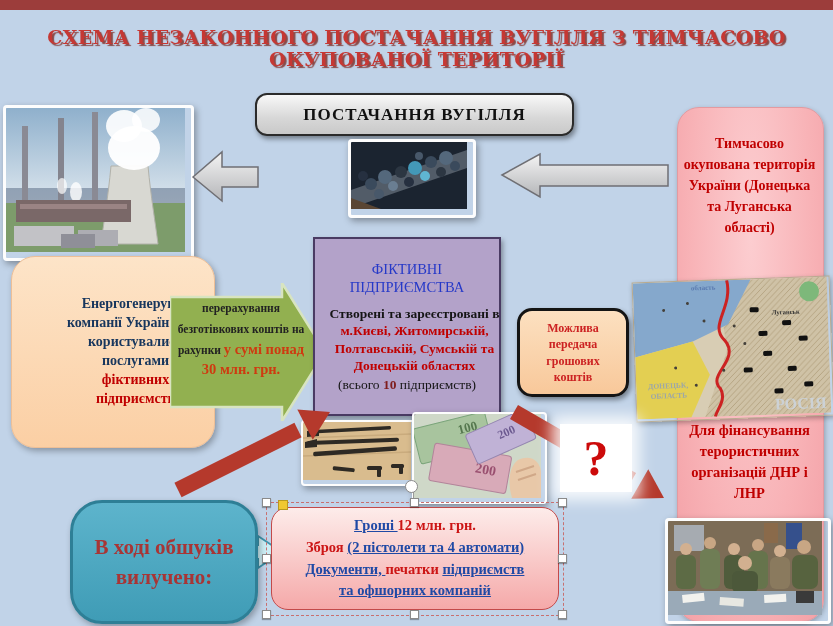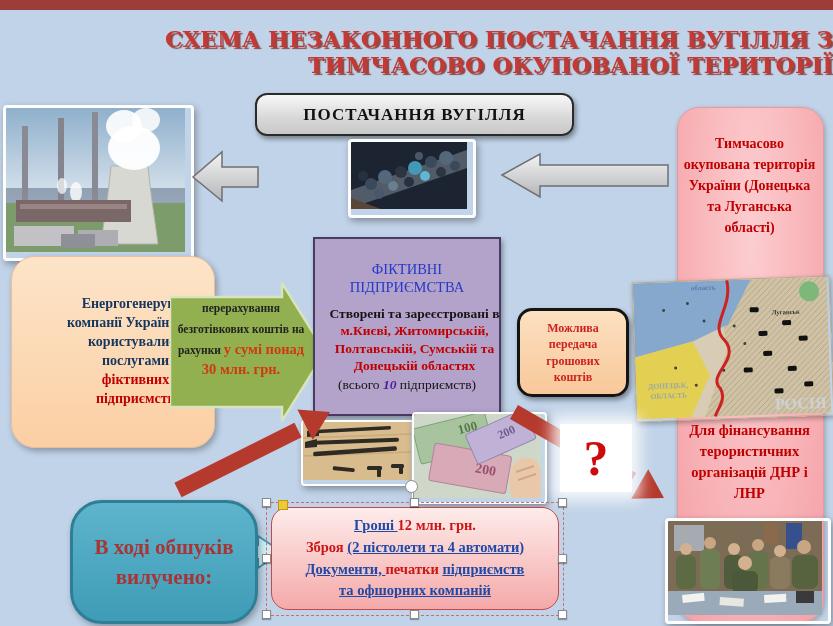--- a/index.html
+++ b/index.html
@@ -1,21 +1,21 @@
 <!DOCTYPE html>
 <html><head>
 <meta charset="utf-8">
 <style>
   html,body{margin:0;padding:0;background:#8a8a8a;}
   #slide{position:relative;width:833px;height:626px;overflow:hidden;
     background:#c1d3e8;font-family:"Liberation Serif",serif;}
   .abs{position:absolute;}
   .topbar{left:0;top:0;width:833px;height:10px;background:#9c3d3b;z-index:1;}
-  .title{left:0;top:26px;width:833px;text-align:right;z-index:2;
-    font-family:"DejaVu Serif",serif;font-weight:bold;font-size:22px;
+  .title{left:0;top:26px;width:833px;text-align:center;z-index:2;
+    font-family:"DejaVu Serif",serif;font-weight:bold;font-size:19px;
     color:#c53834;text-shadow:2px 2px 1px #8a4a48;letter-spacing:.3px;}
   
   .supply{left:255px;top:93px;width:315px;height:39px;z-index:3;border:2px solid #2b2b2b;
     border-radius:12px;background:linear-gradient(#f8f8f8,#d7d7d7 60%,#c9c9c9);
     box-shadow:2px 3px 5px rgba(0,0,0,.4);display:flex;align-items:center;justify-content:center;
     font-weight:bold;font-size:17px;letter-spacing:1px;color:#111;}
   
   .pinkpanel{left:677px;top:107px;width:145px;height:513px;z-index:3;border-radius:22px;
     background:radial-gradient(ellipse at 50% 25%, #fccdd0 0%, #f8b2b6 60%, #f3a0a6 100%);
     border:1px solid #e39aa0;box-shadow:1px 2px 5px rgba(0,0,0,.25);}
@@ -44,21 +44,21 @@
   .transfer-text .plain{font-weight:bold;font-size:11.5px;color:#222;}
   .transfer-text .hl{font-weight:bold;font-size:14.5px;color:#cf3a10;}
   
   .fict{left:313px;top:237px;width:184px;height:175px;z-index:6;background:#b3a2c9;
     border:2px solid #4a3b63;box-shadow:2px 3px 5px rgba(0,0,0,.35);
     display:flex;flex-direction:column;align-items:center;justify-content:center;text-align:center;}
   .fict-title{font-weight:normal;font-size:14.5px;color:#2639c8;line-height:1.25;margin-bottom:8px;width:160px;}
   .fict-body{font-weight:bold;font-size:13.5px;line-height:1.3;color:#151515;width:176px;margin-left:15px;}
   .fict-body .red{color:#c00000;}
   .fict-total{font-weight:normal;font-size:13.5px;color:#151515;margin-top:2px;}
-  .fict-total .red{color:#4c1d95;font-weight:bold;font-style:italic;}
+  .fict-total .red{color:#7f1d1d;font-weight:bold;}
   
   .possible{left:517px;top:308px;width:106px;height:83px;z-index:6;border:3px solid #141414;
     border-radius:15px;background:linear-gradient(#fce0c0,#f8c89a);
     box-shadow:2px 3px 5px rgba(0,0,0,.4);display:flex;align-items:center;justify-content:center;}
   .possible-text{width:92px;text-align:center;font-weight:bold;font-size:12px;line-height:1.35;color:#cc2222;}
   
   .question{left:560px;top:424px;width:72px;height:68px;z-index:10;background:#fff;
     box-shadow:0 0 14px 8px rgba(255,255,255,.85);display:flex;align-items:center;justify-content:center;
     font-weight:bold;font-size:50px;color:#cc0a0a;}
   

